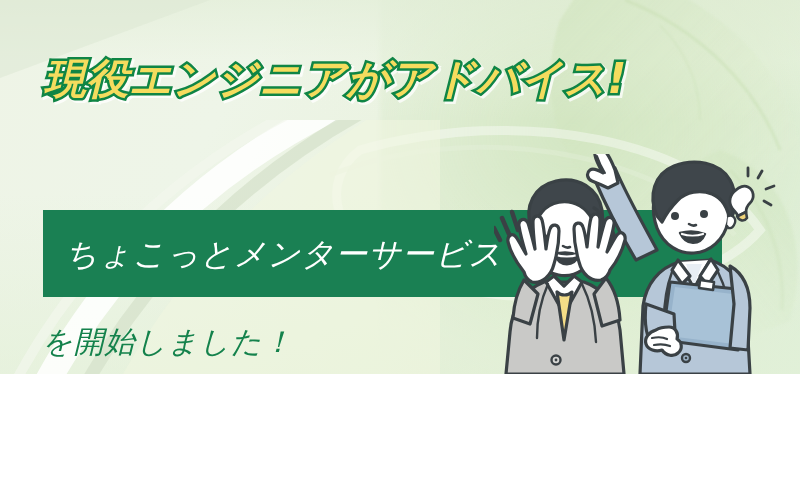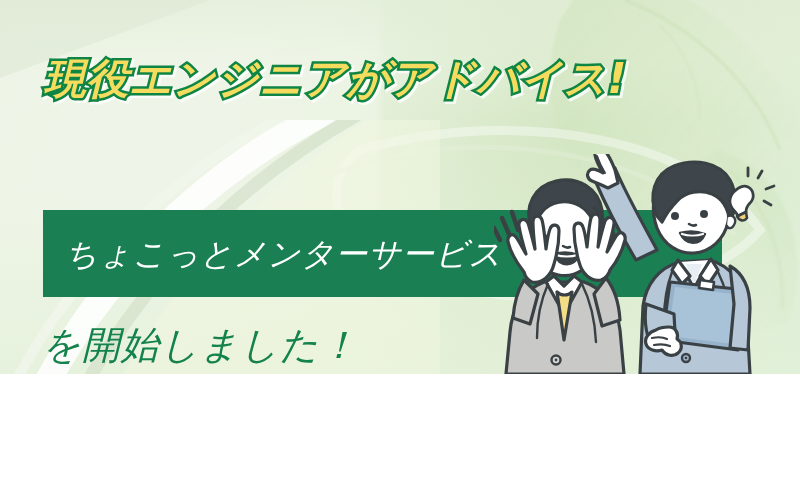--- a/index.html
+++ b/index.html
@@ -132,21 +132,21 @@
     letter-spacing: 1px;
     padding-left: 22px;
     white-space: nowrap;
   }
 
   
   .tail-line {
     position: absolute;
     left: 42px;
     top: 325px;
-    font-size: 38px;
+    font-size: 30px;
     line-height: 1.1;
     font-weight: 500;
     color: #14824c;
     letter-spacing: 1px;
     white-space: nowrap;
     z-index: 2;
   }
 
   
   .illustration {

